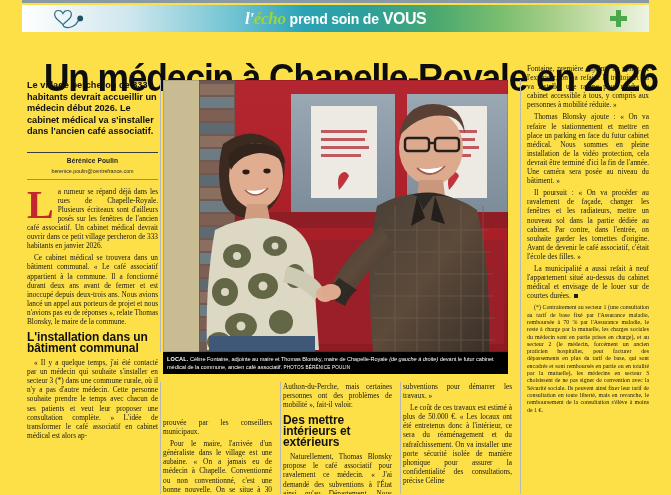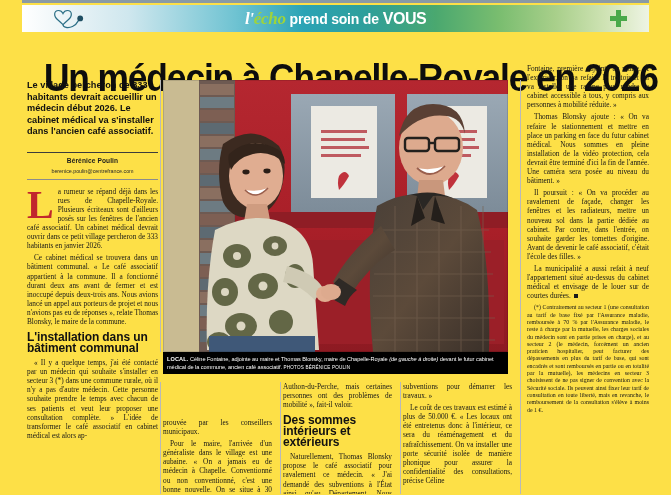--- a/index.html
+++ b/index.html
@@ -445,21 +445,21 @@
     </div>
   </div>
 
   <div class="col c2">
     <p class="noind">prouvée par les conseillers municipaux.</p>
     <p>Pour le maire, l'arrivée d'un généraliste dans le village est une aubaine. « On a jamais eu de médecin à Chapelle. Conventionné ou non conventionné, c'est une bonne nouvelle. On se situe à 30 minutes de Châteaudun et de Nogent-le-Rotrou, nos habitants vont chez le médecin à La Bazoche-Gouët ou à</p>
   </div>
 
   <div class="col c3">
     <p class="noind">Authon-du-Perche, mais certaines personnes ont des problèmes de mobilité », fait-il valoir.</p>
-    <div class="subhead">Des sommes intérieurs et extérieurs</div>
+    <div class="subhead">Des mettre intérieurs et extérieurs</div>
     <p>Naturellement, Thomas Blonsky propose le café associatif pour ravalement ce médecin. « J'ai demandé des subventions à l'État ainsi qu'au Département. Nous attendons l'accord de ces</p>
   </div>
 
   <div class="col c4">
     <p class="noind">subventions pour démarrer les travaux. »</p>
     <p>Le coût de ces travaux est estimé à plus de 50.000 €. « Les locaux ont été entretenus donc à l'intérieur, ce sera du réaménagement et du rafraîchissement. On va installer une porte sécurité isolée de manière phonique pour assurer la confidentialité des consultations, précise Céline</p>
   </div>
 
   <div class="col c5">
     <p class="noind">Fontaine, première adjointe au maire. À l'extérieur, on va refaire le trottoir et on va installer une rampe pour rendre le cabinet accessible à tous, y compris aux personnes à mobilité réduite. »</p>

